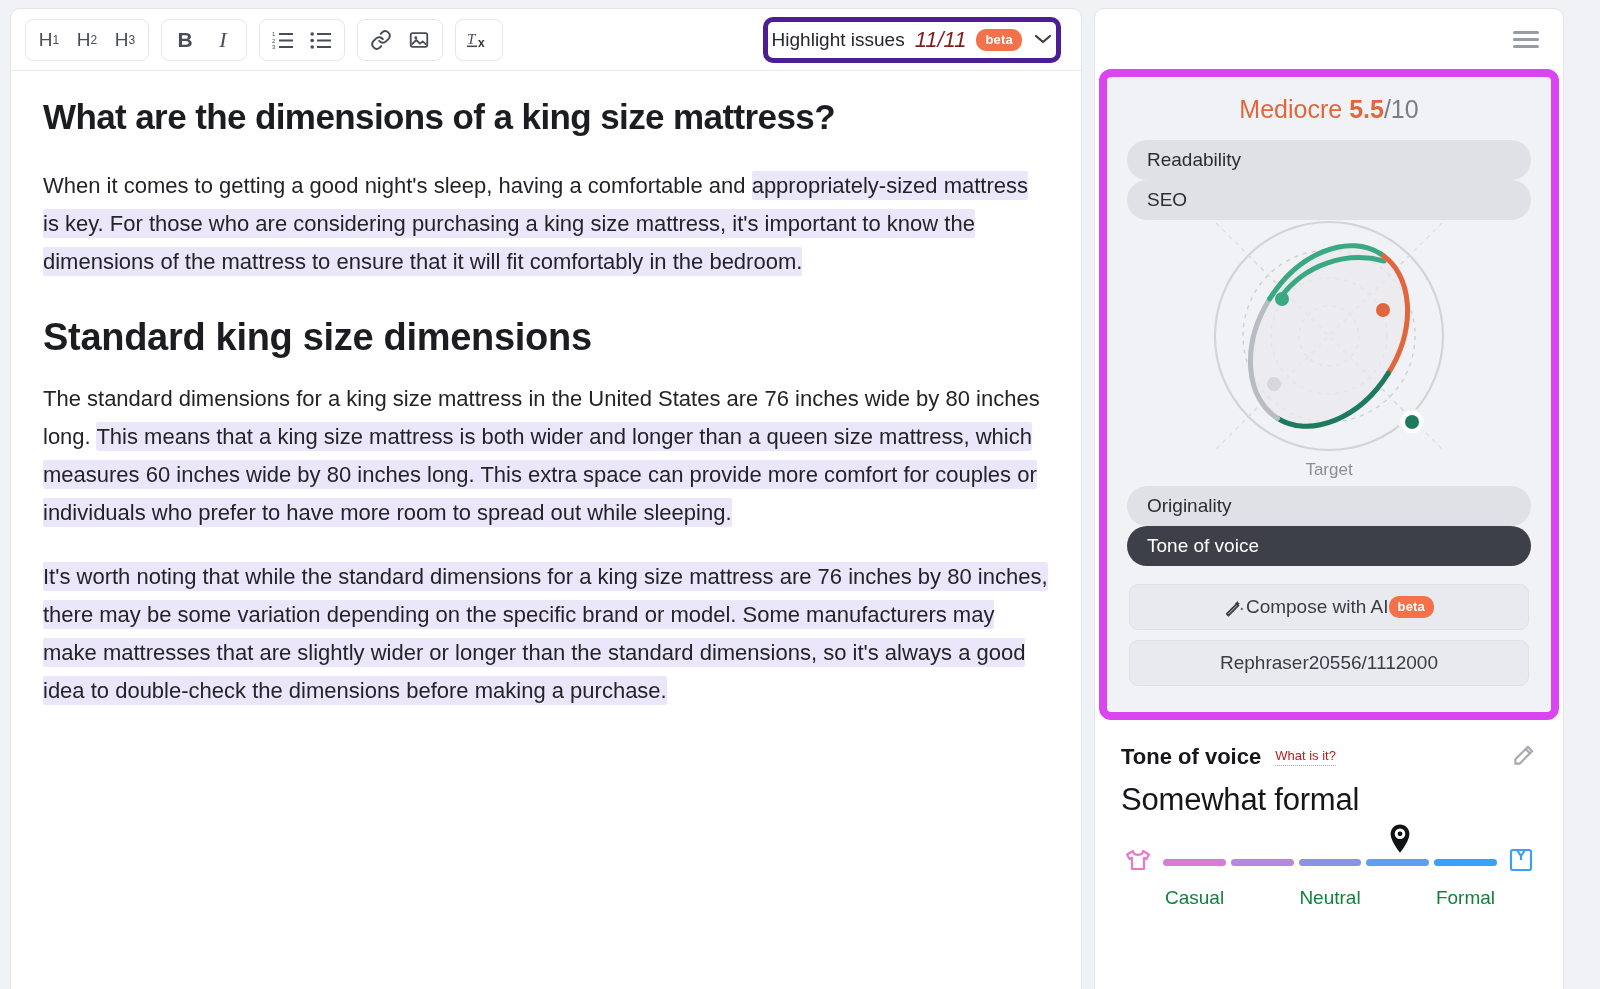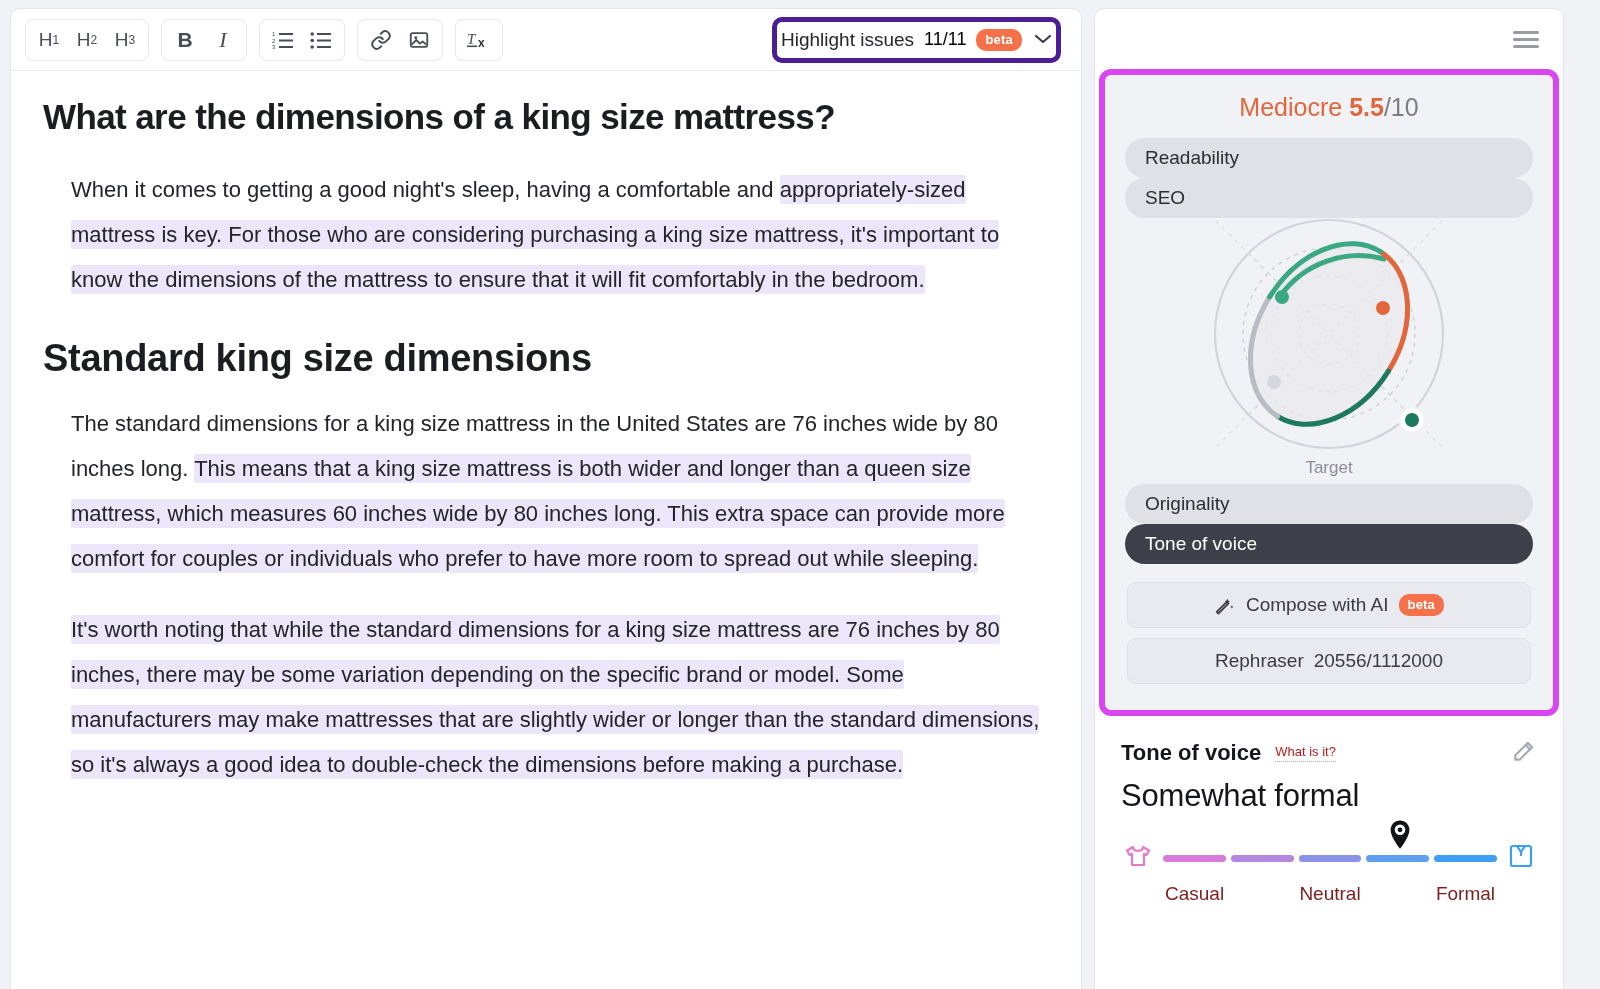--- a/index.html
+++ b/index.html
@@ -69,21 +69,21 @@
     gap: 10px;
     height: 46px;
     padding: 0 4px;
     border: 5px solid #4c1d95;
     border-radius: 10px;
     background: #fff;
     cursor: pointer;
     margin-right: 6px;
   }
   .hl-label { font-size: 19px; color: #26272b; }
-  .hl-count { font-size: 18px; color: #000000; }
+  .hl-count { font-size: 22px; color: #7f1d1d; font-style: italic; }
   .beta {
     background: #f4714a;
     color: #fff;
     font-size: 13px;
     font-weight: 700;
     padding: 3px 9px 4px;
     border-radius: 10px;
     letter-spacing: .2px;
   }
   .chev { color: #3a3d45; font-size: 15px; margin-left: 2px; }
@@ -103,24 +103,23 @@
   .doc h2 {
     font-size: 38px;
     line-height: 1.2;
     font-weight: 700;
     letter-spacing: -0.3px;
     color: #1c1d21;
     margin: 34px 0 20px;
   }
   .doc p {
     font-size: 22px;
-    line-height: 45px;
+    line-height: 38px;
     color: #232428;
     margin-bottom: 26px;
-    margin-left: 28px;
   }
   mark.hl {
     background: #ece6fb;
     color: #232428;
     padding: 2px 0;
     border-radius: 2px;
     box-decoration-break: clone;
     -webkit-box-decoration-break: clone;
   }
 
@@ -139,21 +138,21 @@
     display: flex;
     align-items: center;
     justify-content: flex-end;
     padding: 0 18px;
   }
   .burger { display: flex; flex-direction: column; gap: 4px; cursor: pointer; padding: 6px; }
   .burger span { display: block; width: 26px; height: 3px; background: #9a9ca3; border-radius: 2px; }
 
   .score-card {
     margin: 0 4px;
-    border: 6px solid #d946ef;
+    border: 8px solid #d946ef;
     border-radius: 12px;
     background: #f1f2f6;
     padding: 18px 14px 16px;
   }
   .score-line {
     text-align: center;
     font-size: 25px;
     color: #e2663c;
     margin-bottom: 16px;
   }
@@ -189,21 +188,20 @@
     bottom: 6px;
     text-align: center;
     font-size: 17px;
     color: #8a8d95;
   }
 
   .panel-btn {
     display: flex;
     align-items: center;
     justify-content: center;
-    gap: 10px;
     height: 46px;
     margin: 0 8px 10px;
     border: 1px solid #dfe1e7;
     border-radius: 9px;
     background: #e9eaef;
     font-size: 19px;
     color: #3a3c44;
     cursor: pointer;
   }
   .panel-btn.first { margin-top: 18px; }
@@ -235,21 +233,21 @@
     position: absolute;
     top: -24px;
     left: 67%;
     transform: translateX(-50%);
   }
   .scale-row {
     display: flex;
     justify-content: space-between;
     margin: 9px 40px 0 42px;
     font-size: 19px;
-    color: #7f1d1d;
+    color: #15803d;
   }
 </style>
 </head>
 <body>
 
 <div class="app">
 
   <div class="editor">
 
     <div class="toolbar">

